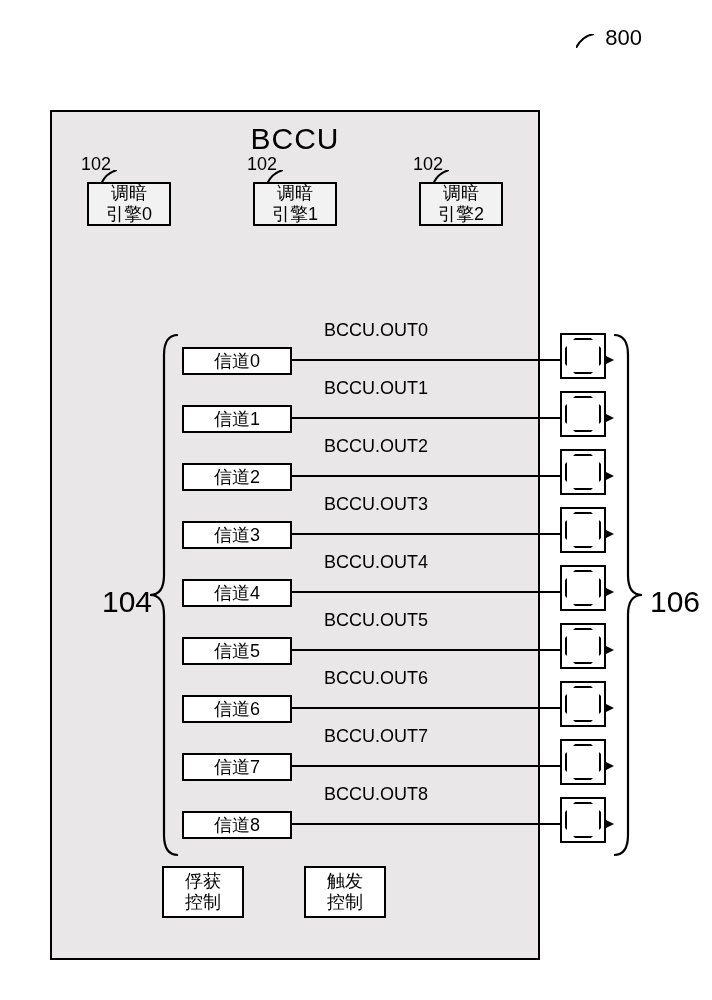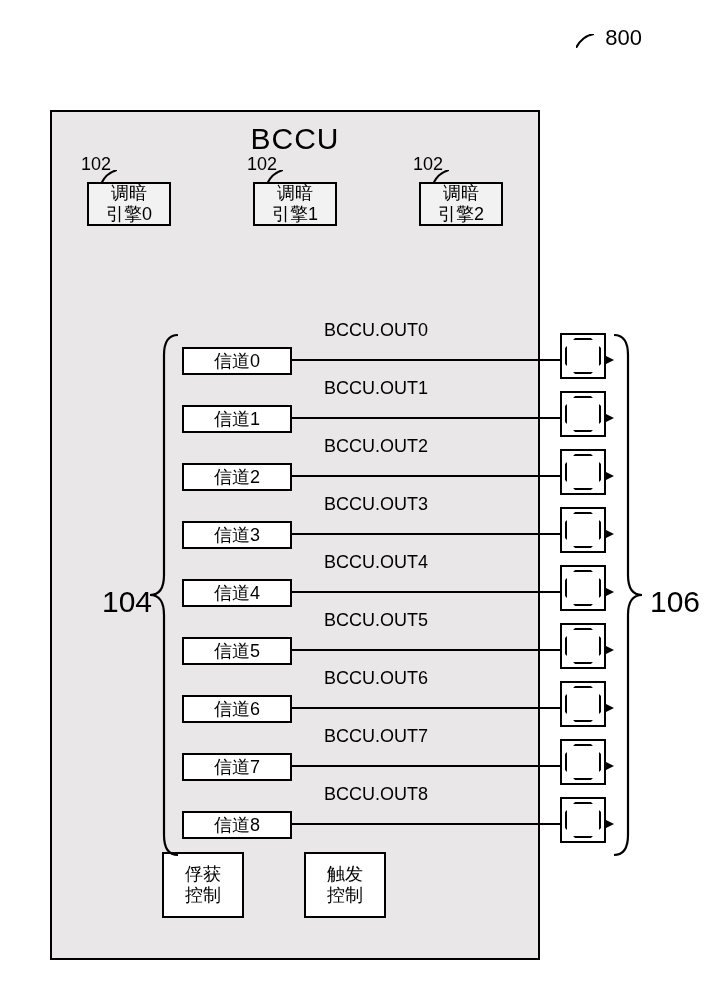--- a/index.html
+++ b/index.html
@@ -147,21 +147,21 @@
   }
   .ctrl-row {
     position: absolute;
     bottom: 40px;
     left: 110px;
     display: flex;
     gap: 60px;
   }
   .ctrl-box {
     width: 82px;
-    height: 66px;
+    height: 52px;
     background: #fff;
     border: 2px solid #000;
     display: flex;
     align-items: center;
     justify-content: center;
     text-align: center;
     font-size: 18px;
     line-height: 1.15;
   }
 </style>

